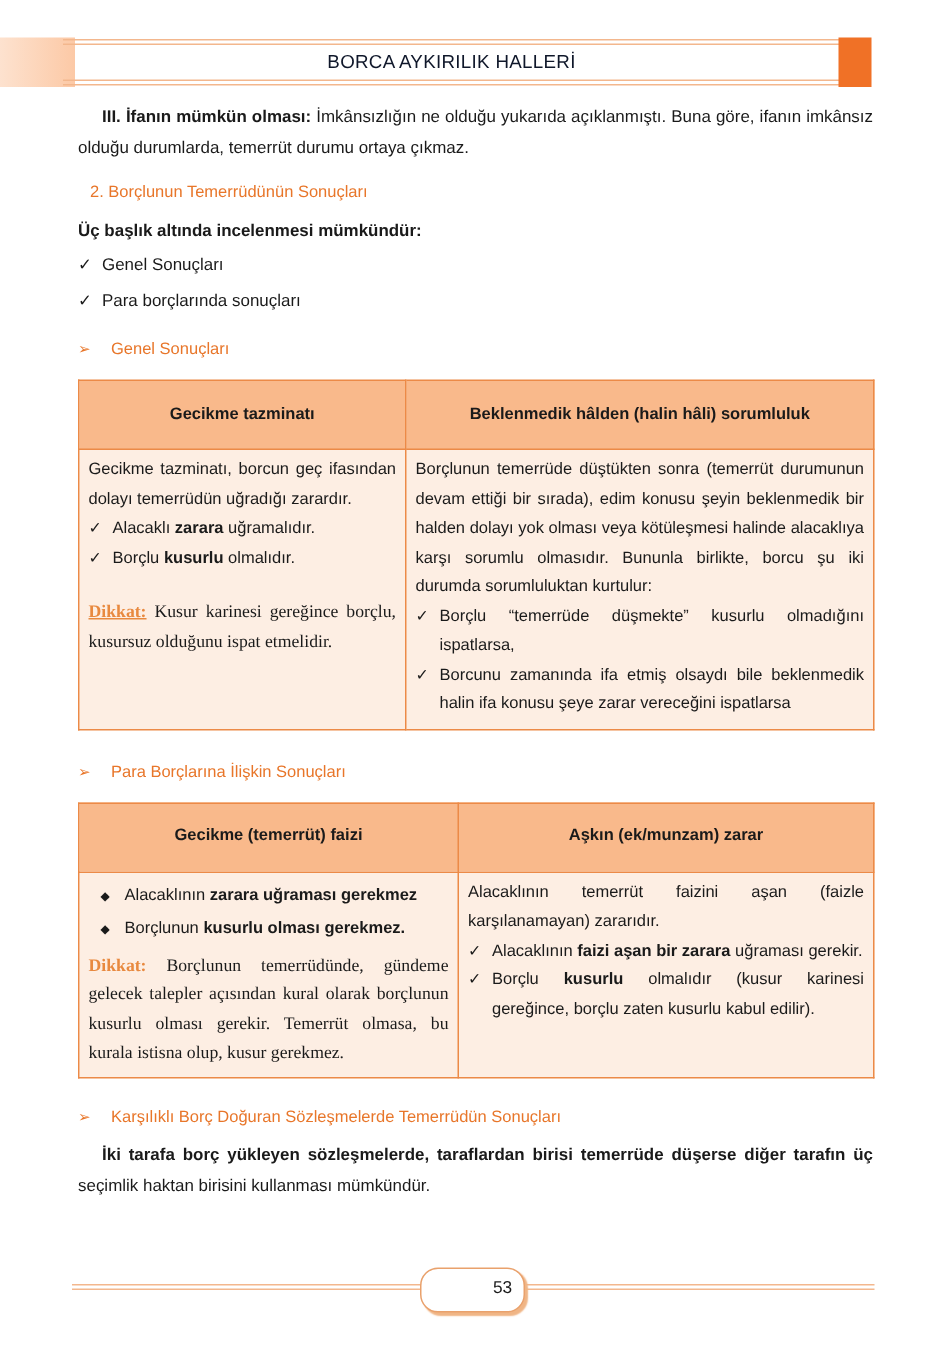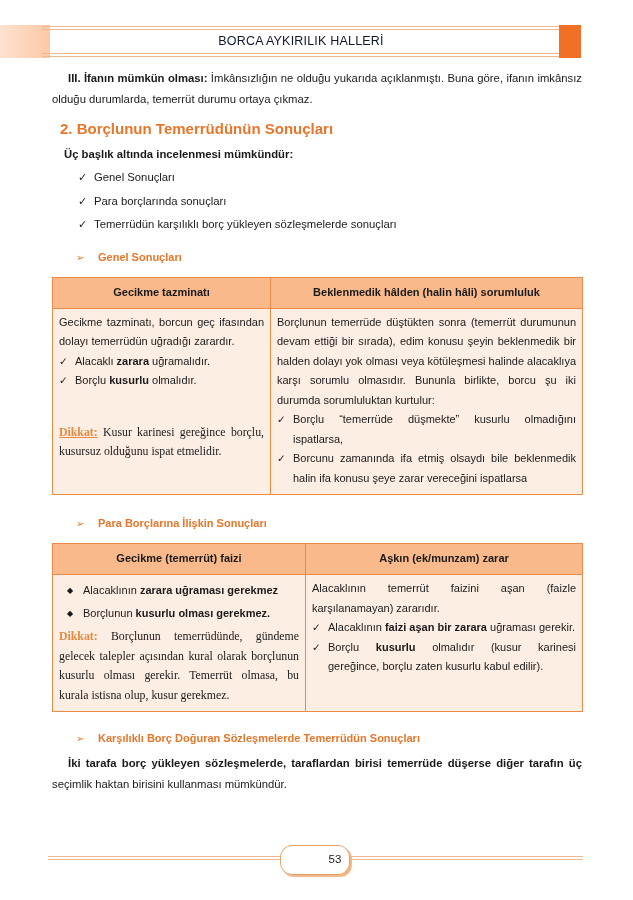--- a/index.html
+++ b/index.html
@@ -15,31 +15,31 @@
   .hdr-band .l3 { position: absolute; left: 0; right: 0; bottom: 4px; height: 1px; background: #f3b78d; }
   .hdr-band .l4 { position: absolute; left: 0; right: 0; bottom: 1px; height: 1px; background: #f3b78d; }
   .hdr-title { position: absolute; left: 0; right: 0; top: 9px; text-align: center;
     font-size: 12.5px; letter-spacing: 0.2px; color: #0f172a; }
   .hdr-right { position: absolute; left: 559px; top: 25px; width: 22px; height: 33px; background: #f07126; }
 
   
   .content { position: absolute; left: 52px; top: 68px; width: 530px; font-size: 11.3px; line-height: 21px; }
   .para { text-align: justify; text-indent: 16px; margin-bottom: 2px; }
   .para b { font-weight: bold; }
-  .sec-title { color: #e8762a; font-weight: bold; font-size: 15px; margin: 8px 0 5px 8px; }
-  .lead { font-weight: bold; margin-left: 12px; margin-bottom: 1px; }
-  .checklist { list-style: none; margin-left: 26px; }
+  .sec-title { color: #e8762a; font-weight: normal; font-size: 11px; margin: 8px 0 5px 8px; }
+  .lead { font-weight: bold; margin-left: 0; margin-bottom: 1px; }
+  .checklist { list-style: none; }
   .checklist li { line-height: 23.5px; }
   .ck { display: inline-block; width: 16px; font-size: 11px; }
-  .sub-title { color: #e8762a; font-weight: bold; font-size: 11px; margin: 10px 0 9px 24px; }
+  .sub-title { color: #e8762a; font-weight: normal; font-size: 11px; margin: 10px 0 9px 0; }
   .sub-title .arr { color: #e8762a; display: inline-block; width: 22px; font-size: 10px; }
 
   
   table.ctab { border-collapse: collapse; width: 531px; table-layout: fixed; font-size: 11px; line-height: 19.5px; }
-  table.ctab th { background: #f9b98b; border: 1.5px solid #ec8a47; height: 31px; font-weight: bold; text-align: center; }
+  table.ctab th { background: #f9b98b; border: 1.5px solid #ec8a47; height: 46px; font-weight: bold; text-align: center; }
   table.ctab td { background: #fdeee3; border: 1.5px solid #ec8a47; vertical-align: top; padding: 4px 6px 6px 6px; }
   .just { text-align: justify; }
   .cli { display: flex; margin-left: 0px; }
   .cli .mk { flex: 0 0 16px; font-size: 10.5px; }
   .cli .tx { flex: 1; text-align: justify; }
   .dik { font-family: "Liberation Serif", "DejaVu Serif", serif; font-size: 11.8px; text-align: justify; line-height: 19.5px; }
   .dik .lab { color: #e8893f; font-weight: bold; }
   .dik .lab.u { text-decoration: underline; }
   .bul { display: flex; margin-left: 8px; }
   .bul .mk { flex: 0 0 16px; font-size: 8px; line-height: 19.5px; }
@@ -67,21 +67,20 @@
 
 <div class="content">
 
   <p class="para"><b>III. İfanın mümkün olması:</b><span> İmkânsızlığın ne olduğu yukarıda açıklanmıştı. Buna göre, ifanın imkânsız olduğu durumlarda, temerrüt durumu ortaya çıkmaz.</span></p>
 
   <div class="sec-title">2. Borçlunun Temerrüdünün Sonuçları</div>
   <div class="lead">Üç başlık altında incelenmesi mümkündür:</div>
   <ul class="checklist">
     <li><span class="ck">✓</span><span>Genel Sonuçları</span></li>
     <li><span class="ck">✓</span><span>Para borçlarında sonuçları</span></li>
-    <li><span class="ck">✓</span><span>Temerrüdün karşılıklı borç yükleyen sözleşmelerde sonuçları</span></li>
   </ul>
 
   <div class="sub-title"><span class="arr">➢</span><span>Genel Sonuçları</span></div>
 
   <table class="ctab">
     <thead>
       <tr>
         <th style="width:218px">Gecikme tazminatı</th>
         <th>Beklenmedik hâlden (halin hâli) sorumluluk</th>
       </tr>
@@ -91,21 +90,21 @@
         <td style="height:176px">
           <div class="just">Gecikme tazminatı, borcun geç ifasından dolayı temerrüdün uğradığı zarardır.</div>
           <div class="cli">
               <span class="mk">✓</span>
               <span class="tx"><span>Alacaklı </span><b>zarara</b><span> uğramalıdır.</span></span>
             </div>
           <div class="cli">
               <span class="mk">✓</span>
               <span class="tx"><span>Borçlu </span><b>kusurlu</b><span> olmalıdır.</span></span>
             </div>
-          <div class="dik" style="margin-top:32px"><span class="lab u">Dikkat:</span><span> Kusur karinesi gereğince borçlu, kusursuz olduğunu ispat etmelidir.</span></div>
+          <div class="dik" style="margin-top:16px"><span class="lab u">Dikkat:</span><span> Kusur karinesi gereğince borçlu, kusursuz olduğunu ispat etmelidir.</span></div>
         </td>
         <td>
           <div class="just">Borçlunun temerrüde düştükten sonra (temerrüt durumunun devam ettiği bir sırada), edim konusu şeyin beklenmedik bir halden dolayı yok olması veya kötüleşmesi halinde alacaklıya karşı sorumlu olmasıdır. Bununla birlikte, borcu şu iki durumda sorumluluktan kurtulur:</div>
           <div class="cli">
               <span class="mk">✓</span>
               <span class="tx">Borçlu “temerrüde düşmekte” kusurlu olmadığını ispatlarsa,</span>
             </div>
           <div class="cli">
               <span class="mk">✓</span>
               <span class="tx">Borcunu zamanında ifa etmiş olsaydı bile beklenmedik halin ifa konusu şeye zarar vereceğini ispatlarsa</span>

